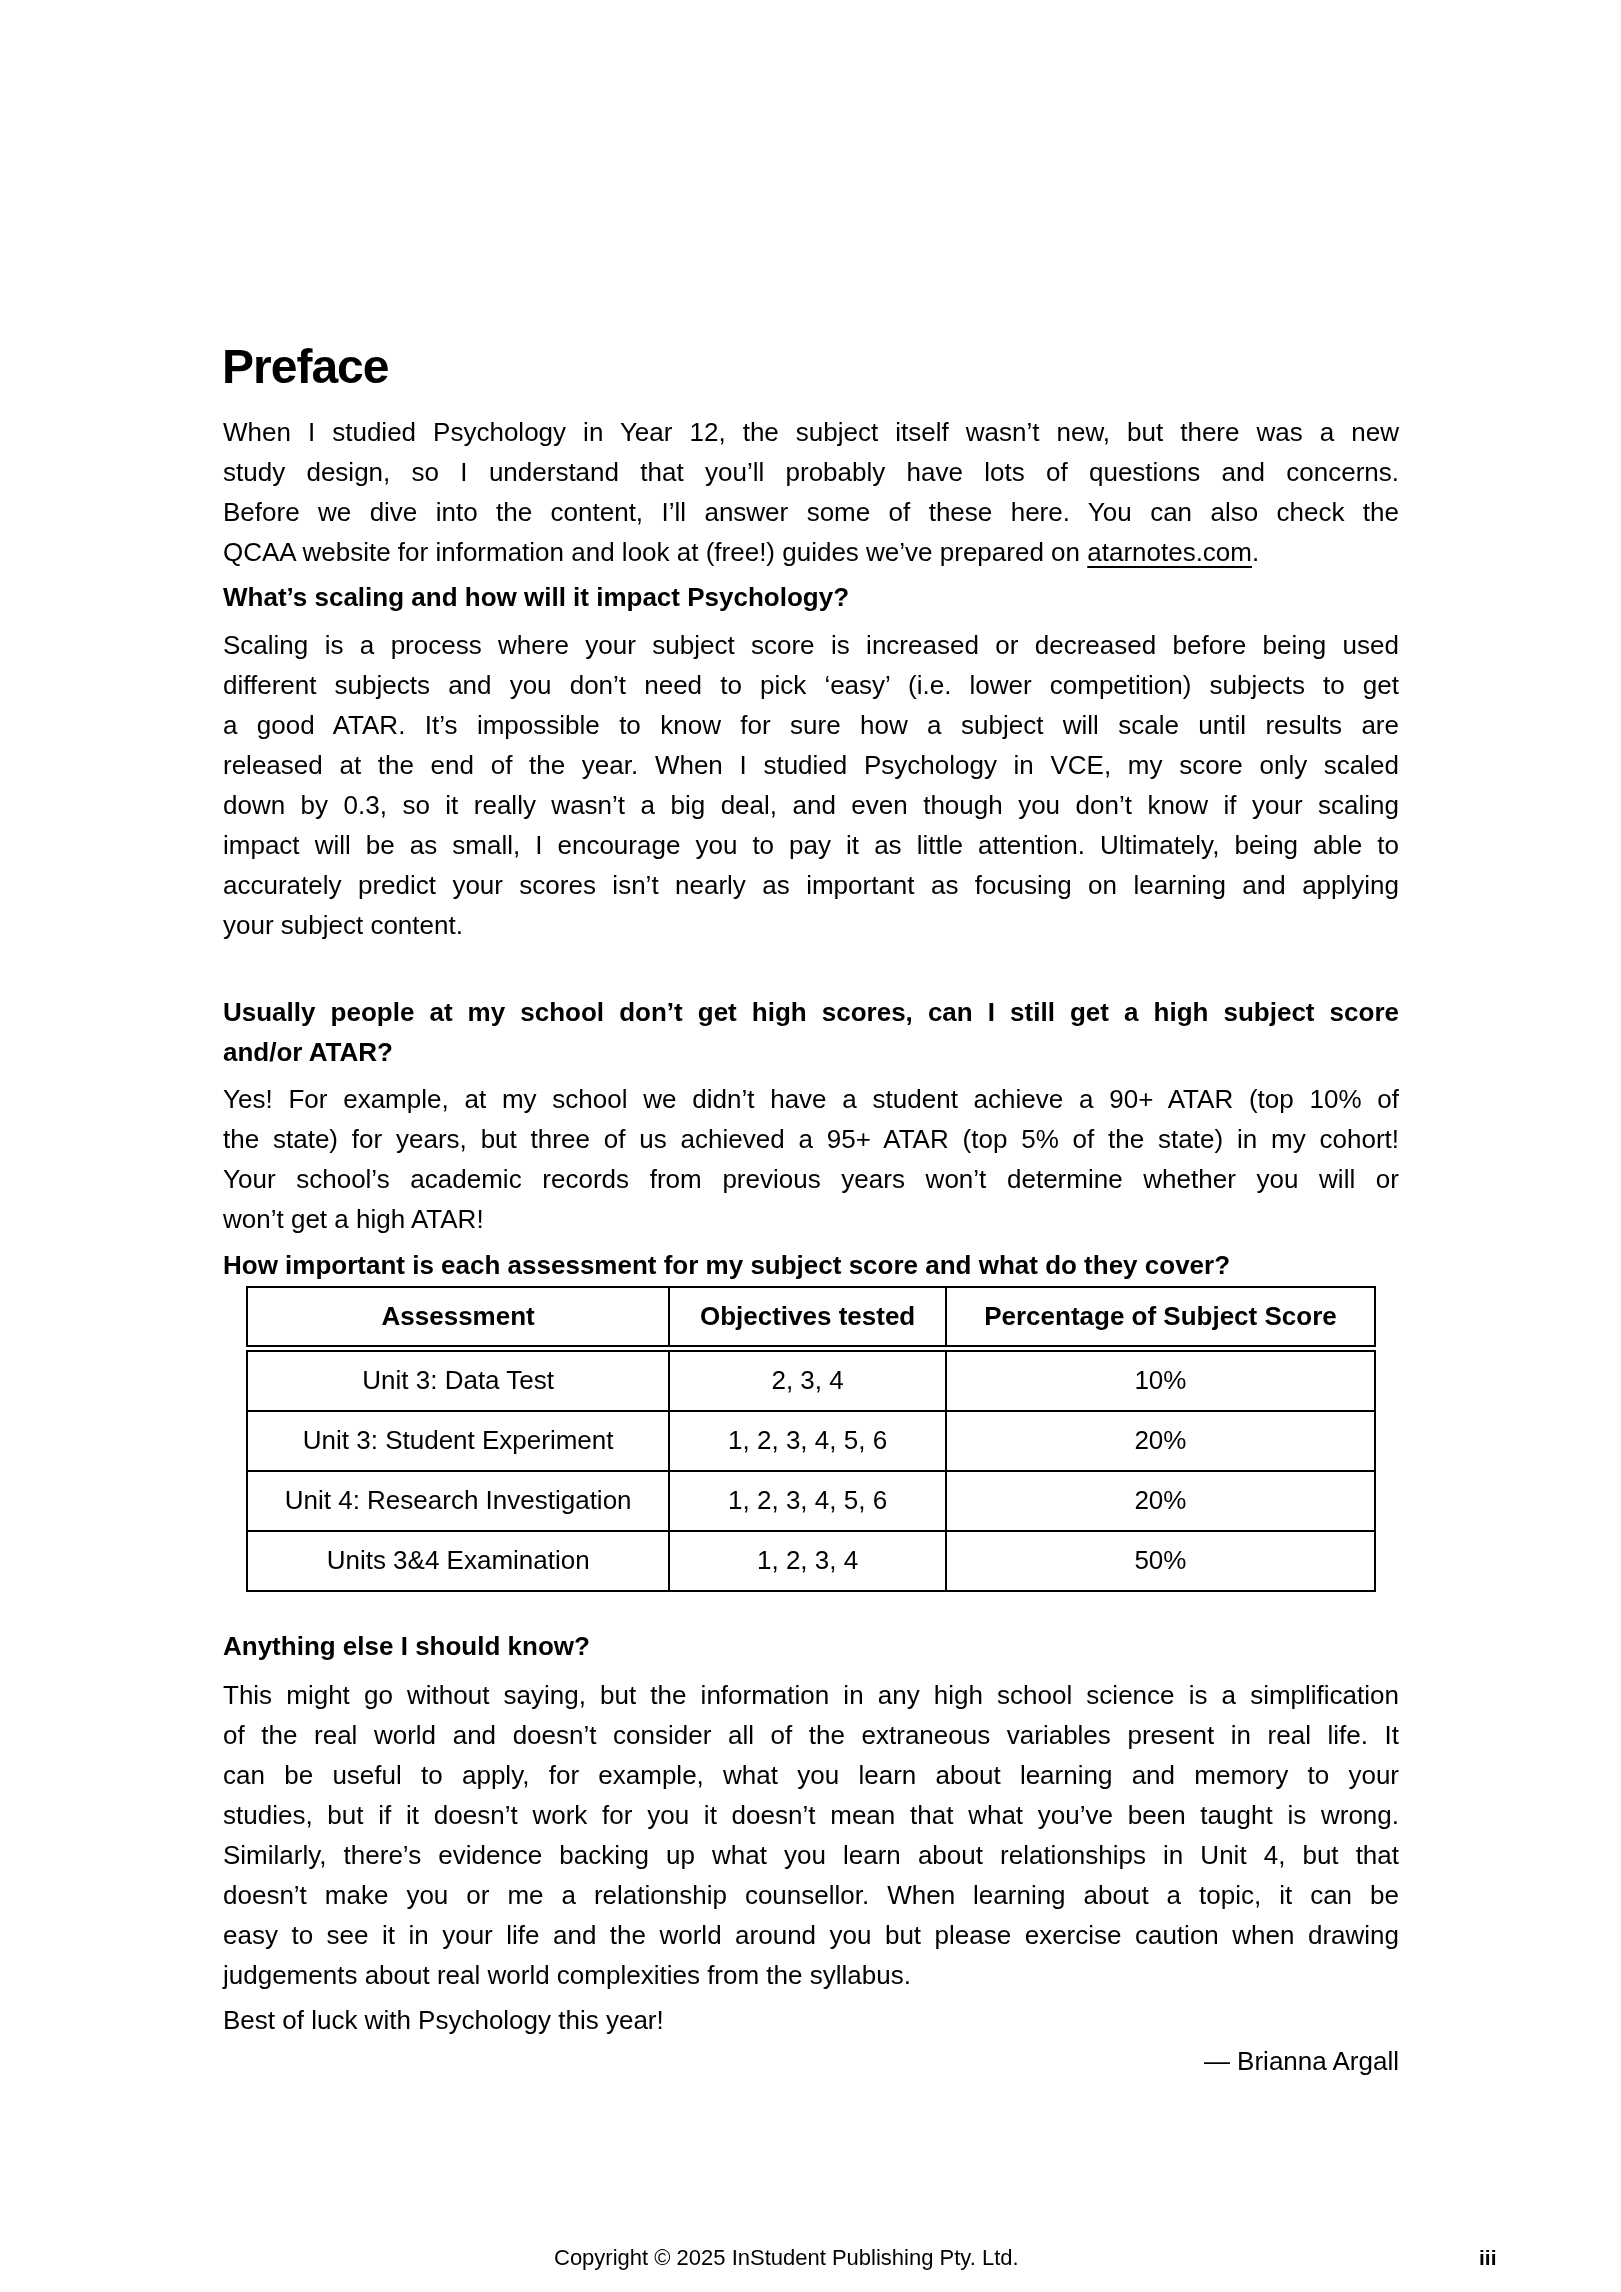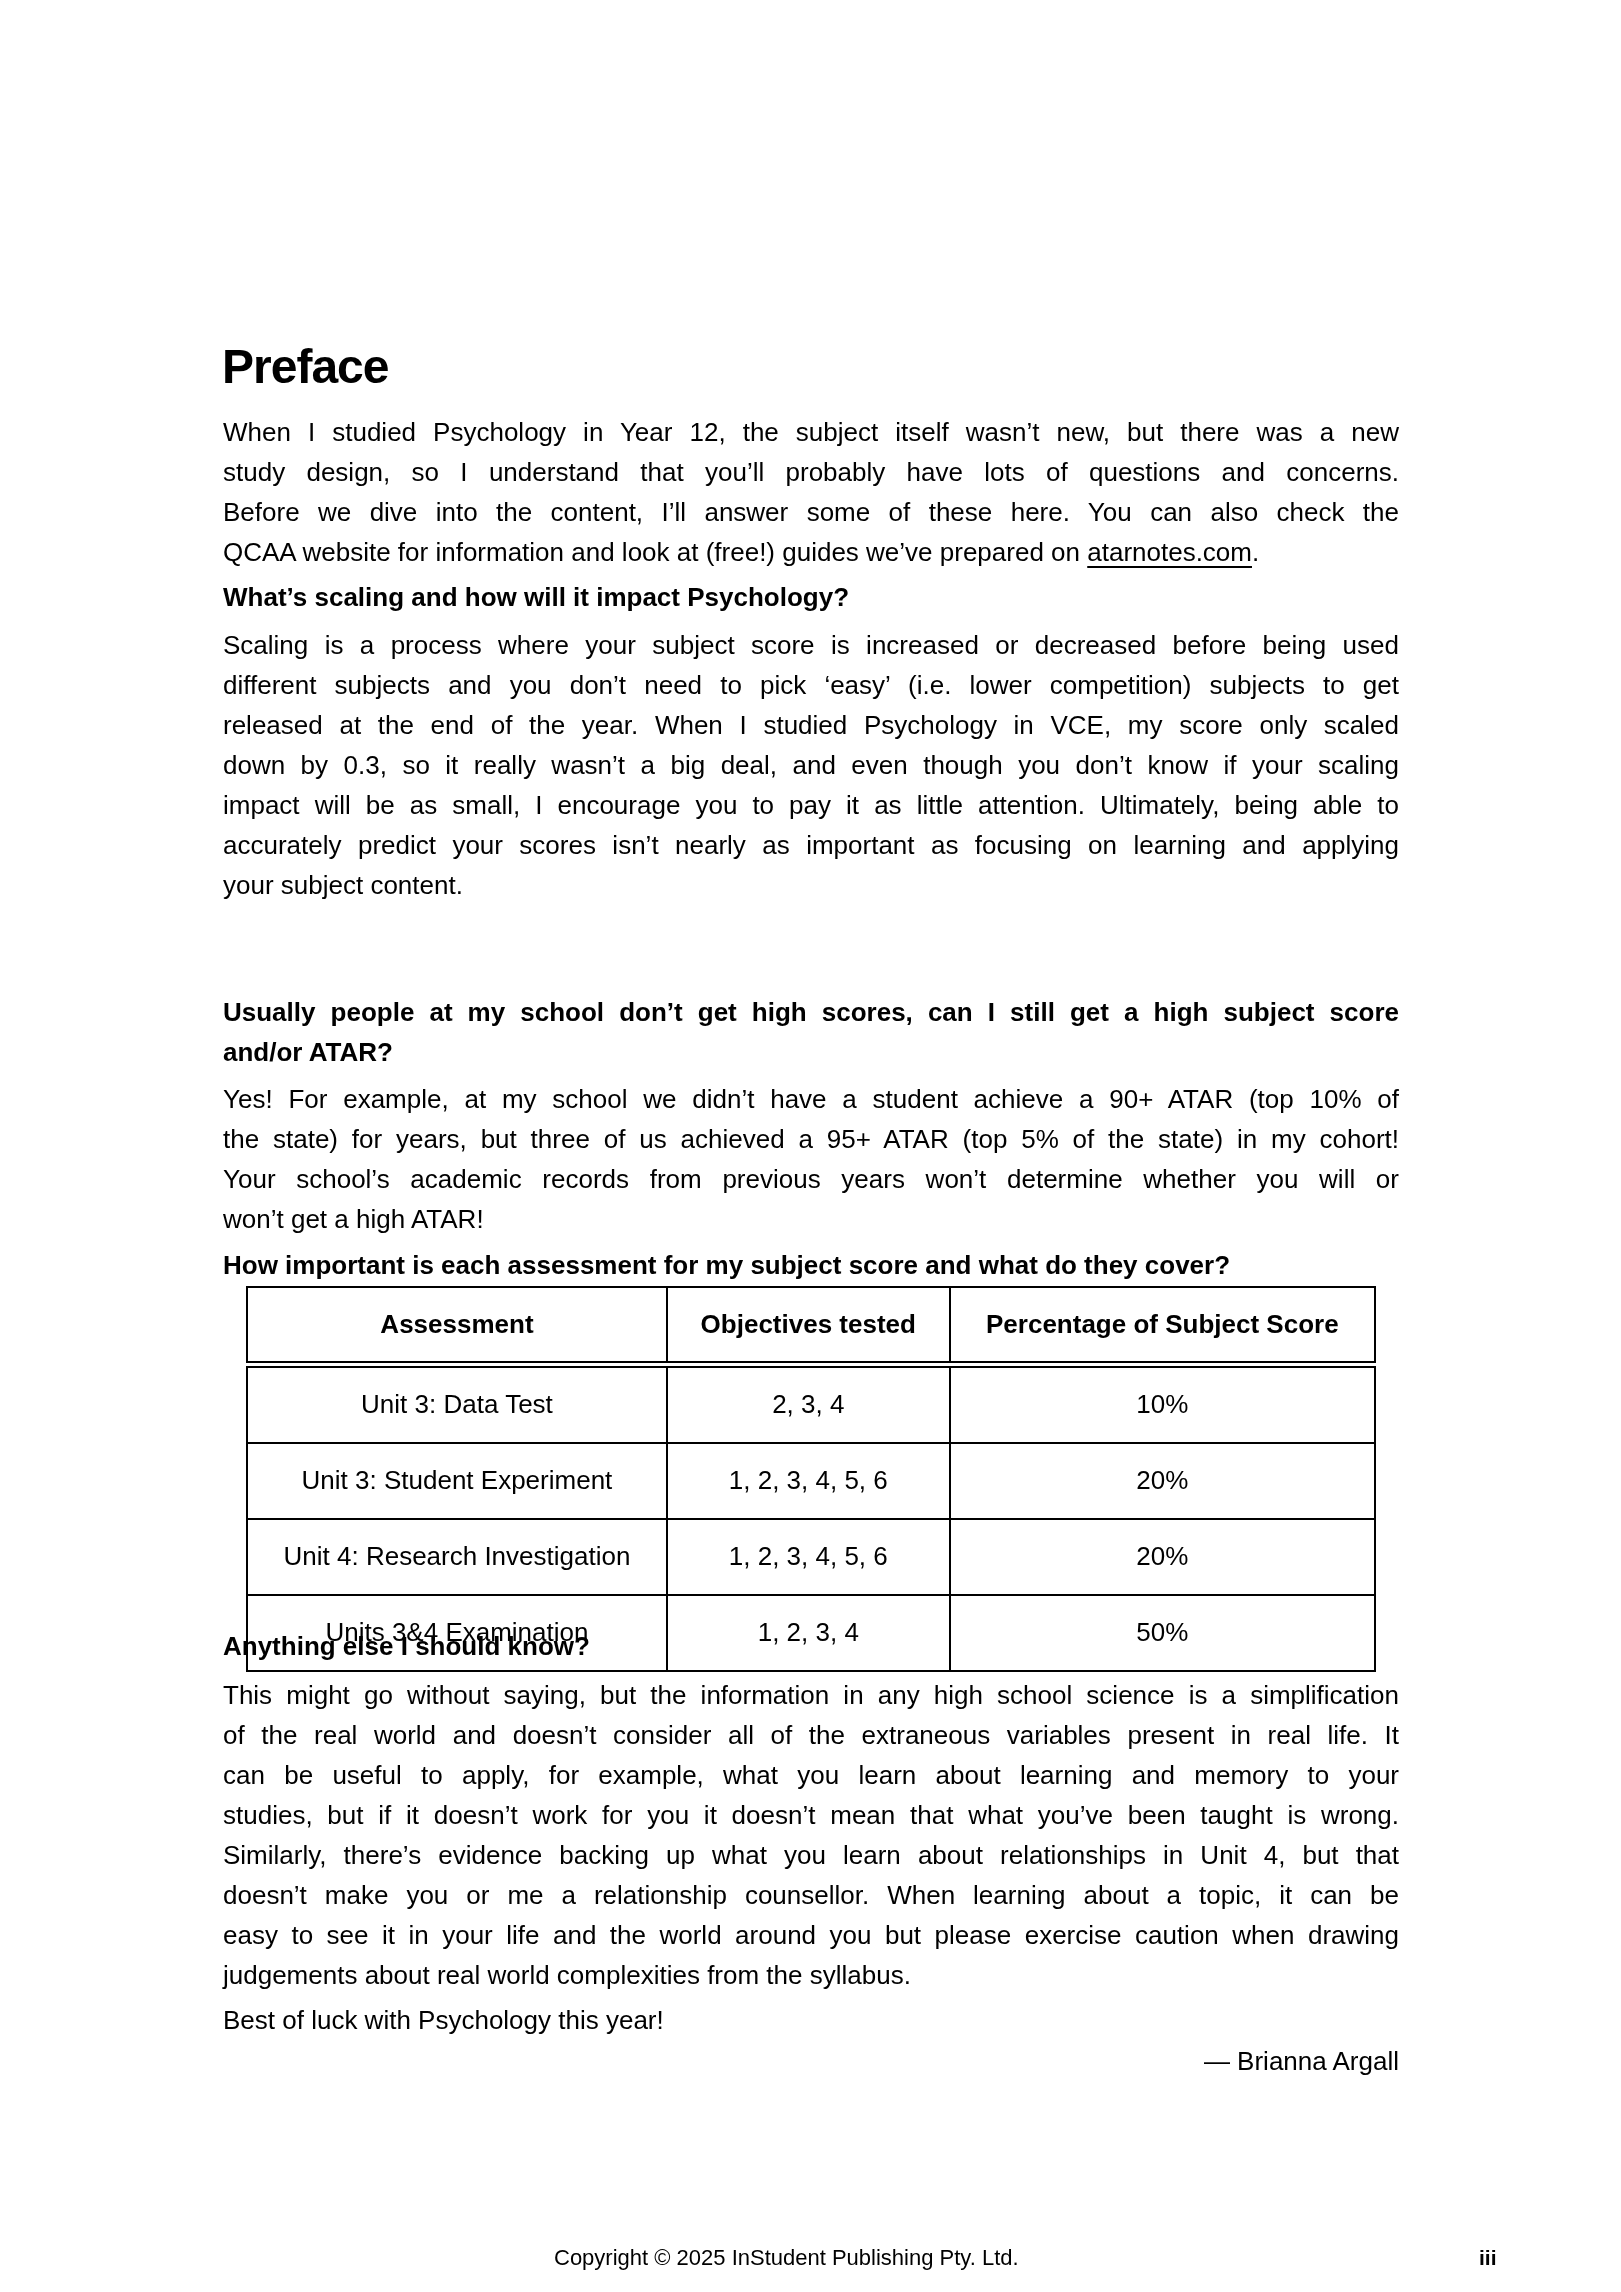--- a/index.html
+++ b/index.html
@@ -10,21 +10,21 @@
            letter-spacing: -1px; line-height: 78px; margin: 0; }
   .block { position: absolute; left: 223px; width: 1176px; }
   .line { display: block; font-size: 26px; line-height: 40px; height: 40px;
           text-align: justify; text-align-last: justify; white-space: nowrap; overflow: visible; }
   .line.last { text-align-last: left; }
   .line.right { text-align: right; text-align-last: right; }
   .h { font-weight: bold; }
   .link { text-decoration: underline; text-underline-offset: 4.9px; text-decoration-thickness: 2px; }
   table.assess { position: absolute; left: 246px; top: 1286px; width: 1130px;
                  border-collapse: collapse; font-size: 26px; }
-  table.assess th, table.assess td { border: 2px solid #000; text-align: center; padding: 8px; }
+  table.assess th, table.assess td { border: 2px solid #000; text-align: center; padding: 0; }
   table.assess th { height: 57px; font-weight: bold; }
   table.assess td { height: 58px; }
   table.assess tr.sep td { height: 2.9px; border-left: none; border-right: none; padding: 0; }
   .c1 { width: 423px; } .c2 { width: 276px; } .c3 { width: 430px; }
   .footer { position: absolute; top: 2243px; left: 0; width: 1621px; font-size: 22px; line-height: 29px; }
   .copyright { position: absolute; left: 554px; top: 0; }
   .pageno { position: absolute; left: 1479px; top: 0; font-weight: bold; font-size: 21px; }
 </style>
 </head>
 <body>
@@ -39,20 +39,21 @@
     <span class="line">Before we dive into the content, I’ll answer some of these here.  You can also check the</span>
     <span class="line last"><span>QCAA website for information and look at (free!) guides we’ve prepared on </span><span class="link">atarnotes.com</span><span>.</span></span>
   </div>
 
   <div class="block" style="top:577px;">
     <span class="line last h">What’s scaling and how will it impact Psychology?</span>
   </div>
   <div class="block" style="top:625px;">
     <span class="line">Scaling is a process where your subject score is increased or decreased before being used</span>
     <span class="line">different subjects and you don’t need to pick ‘easy’ (i.e.  lower competition) subjects to get</span>
+    <span class="line">a good ATAR. It’s impossible to know for sure how a subject will scale until results are</span>
     <span class="line">released at the end of the year.  When I studied Psychology in VCE, my score only scaled</span>
     <span class="line">down by 0.3, so it really wasn’t a big deal, and even though you don’t know if your scaling</span>
     <span class="line">impact will be as small, I encourage you to pay it as little attention. Ultimately, being able to</span>
     <span class="line">accurately predict your scores isn’t nearly as important as focusing on learning and applying</span>
     <span class="line last">your subject content.</span>
   </div>
 
   <div class="block" style="top:992px;">
     <span class="line h">Usually people at my school don’t get high scores, can I still get a high subject score</span>
     <span class="line last h">and/or ATAR?</span>

